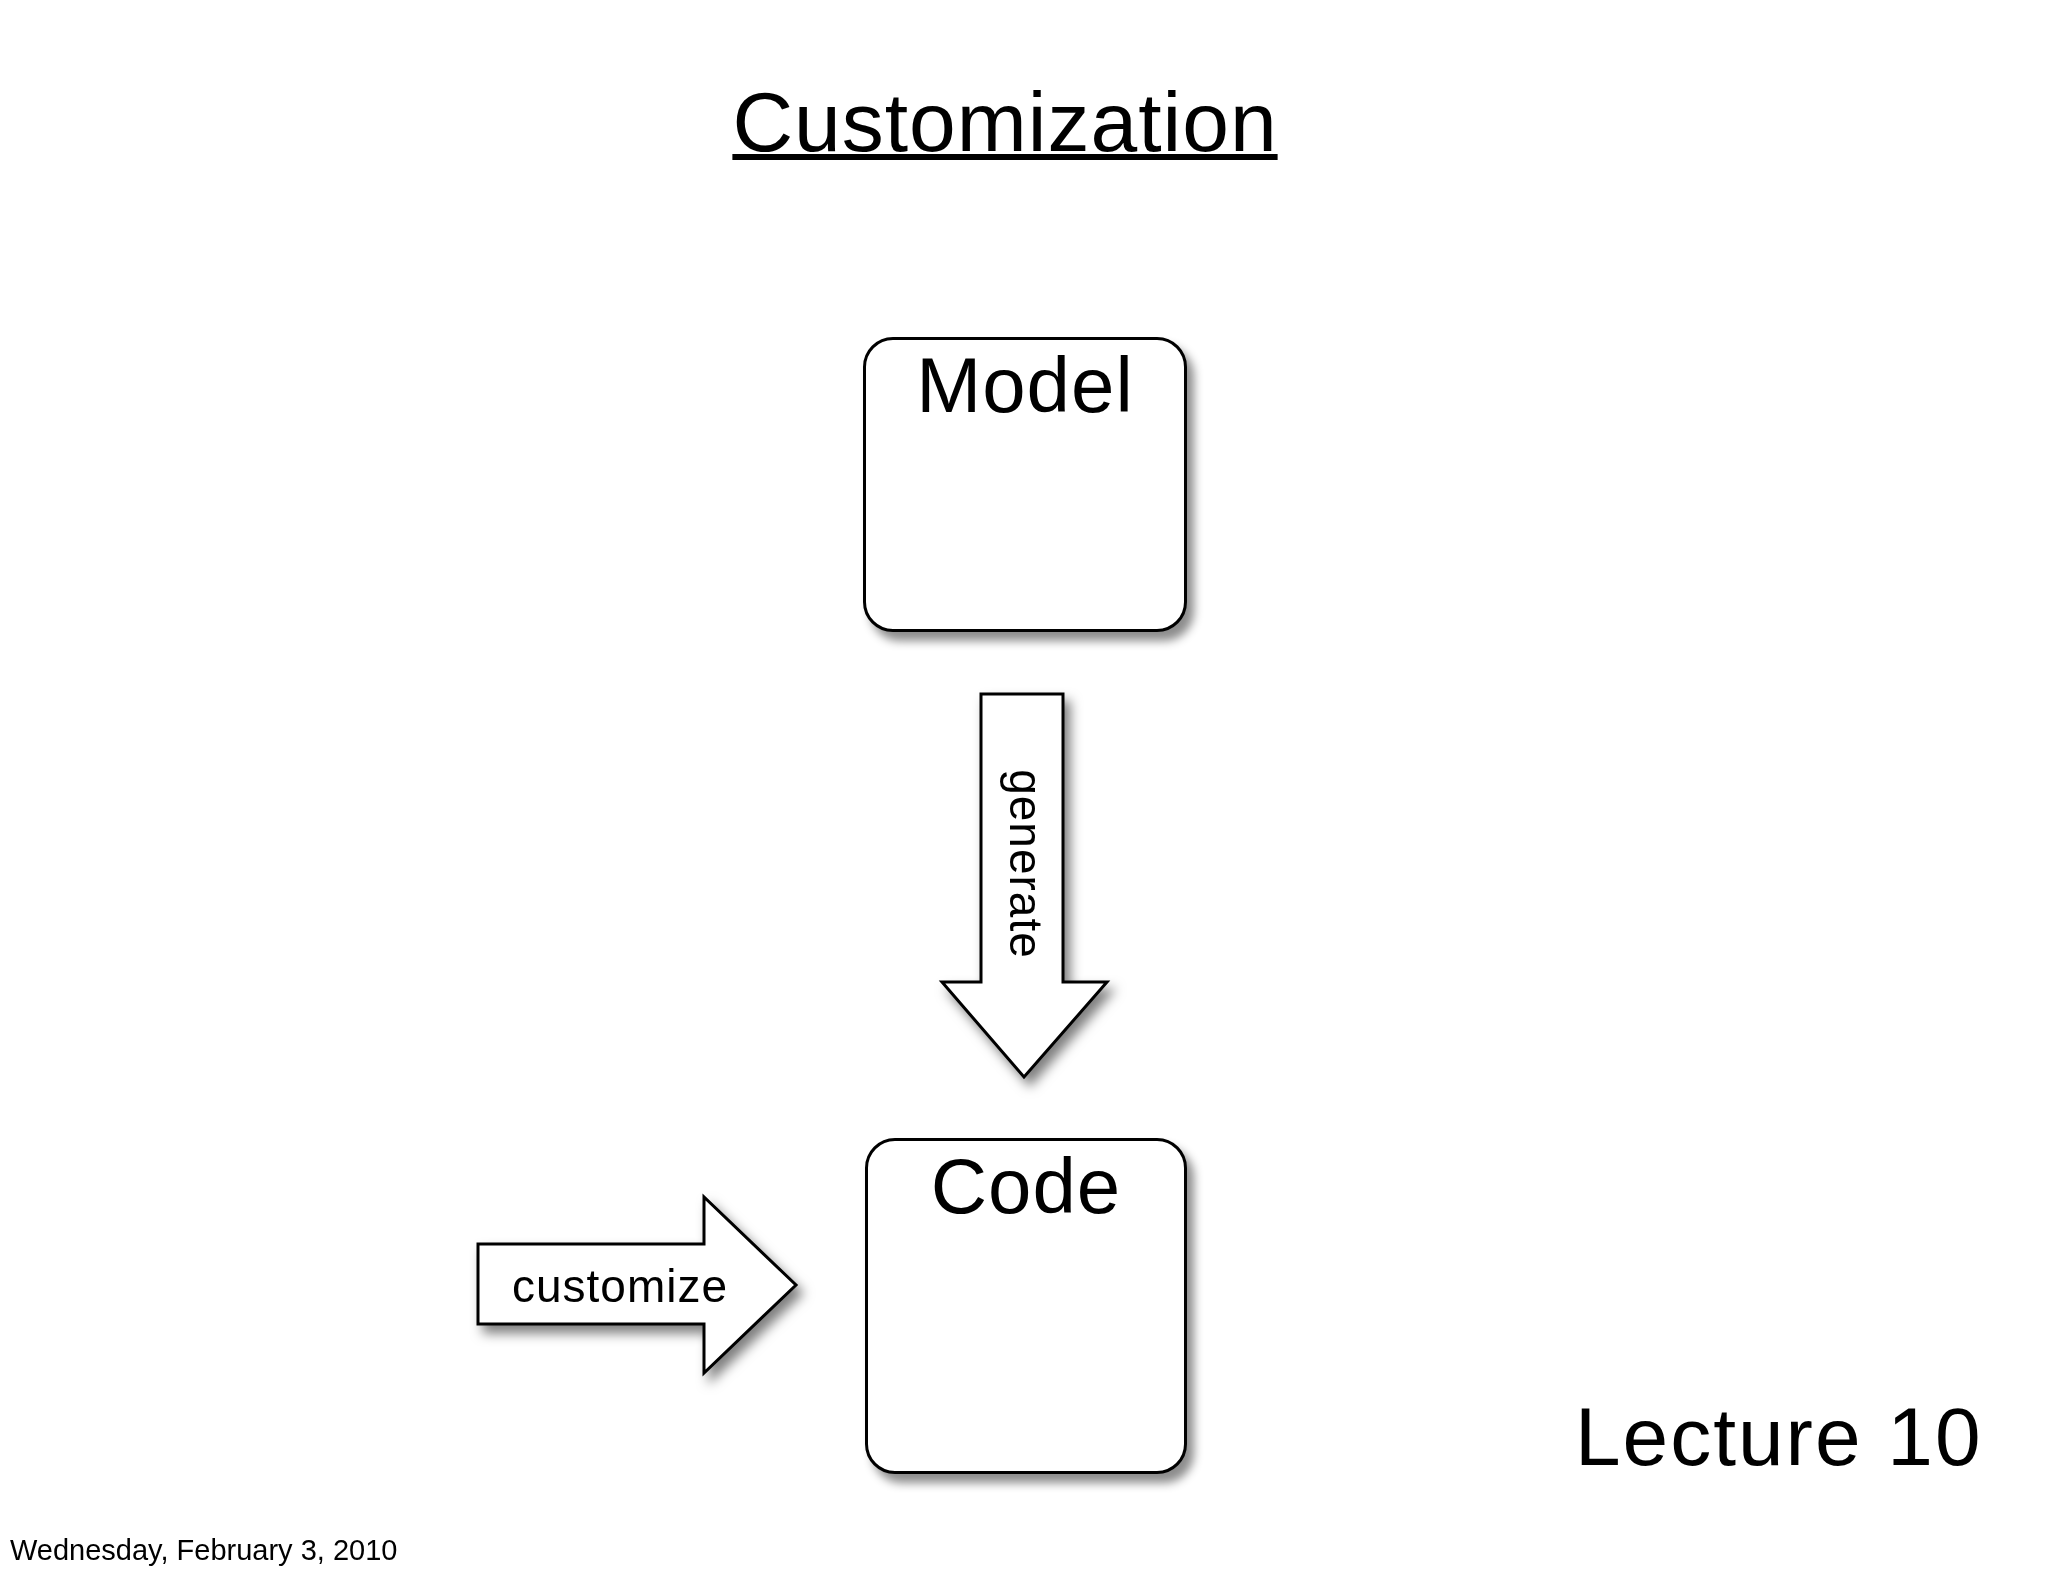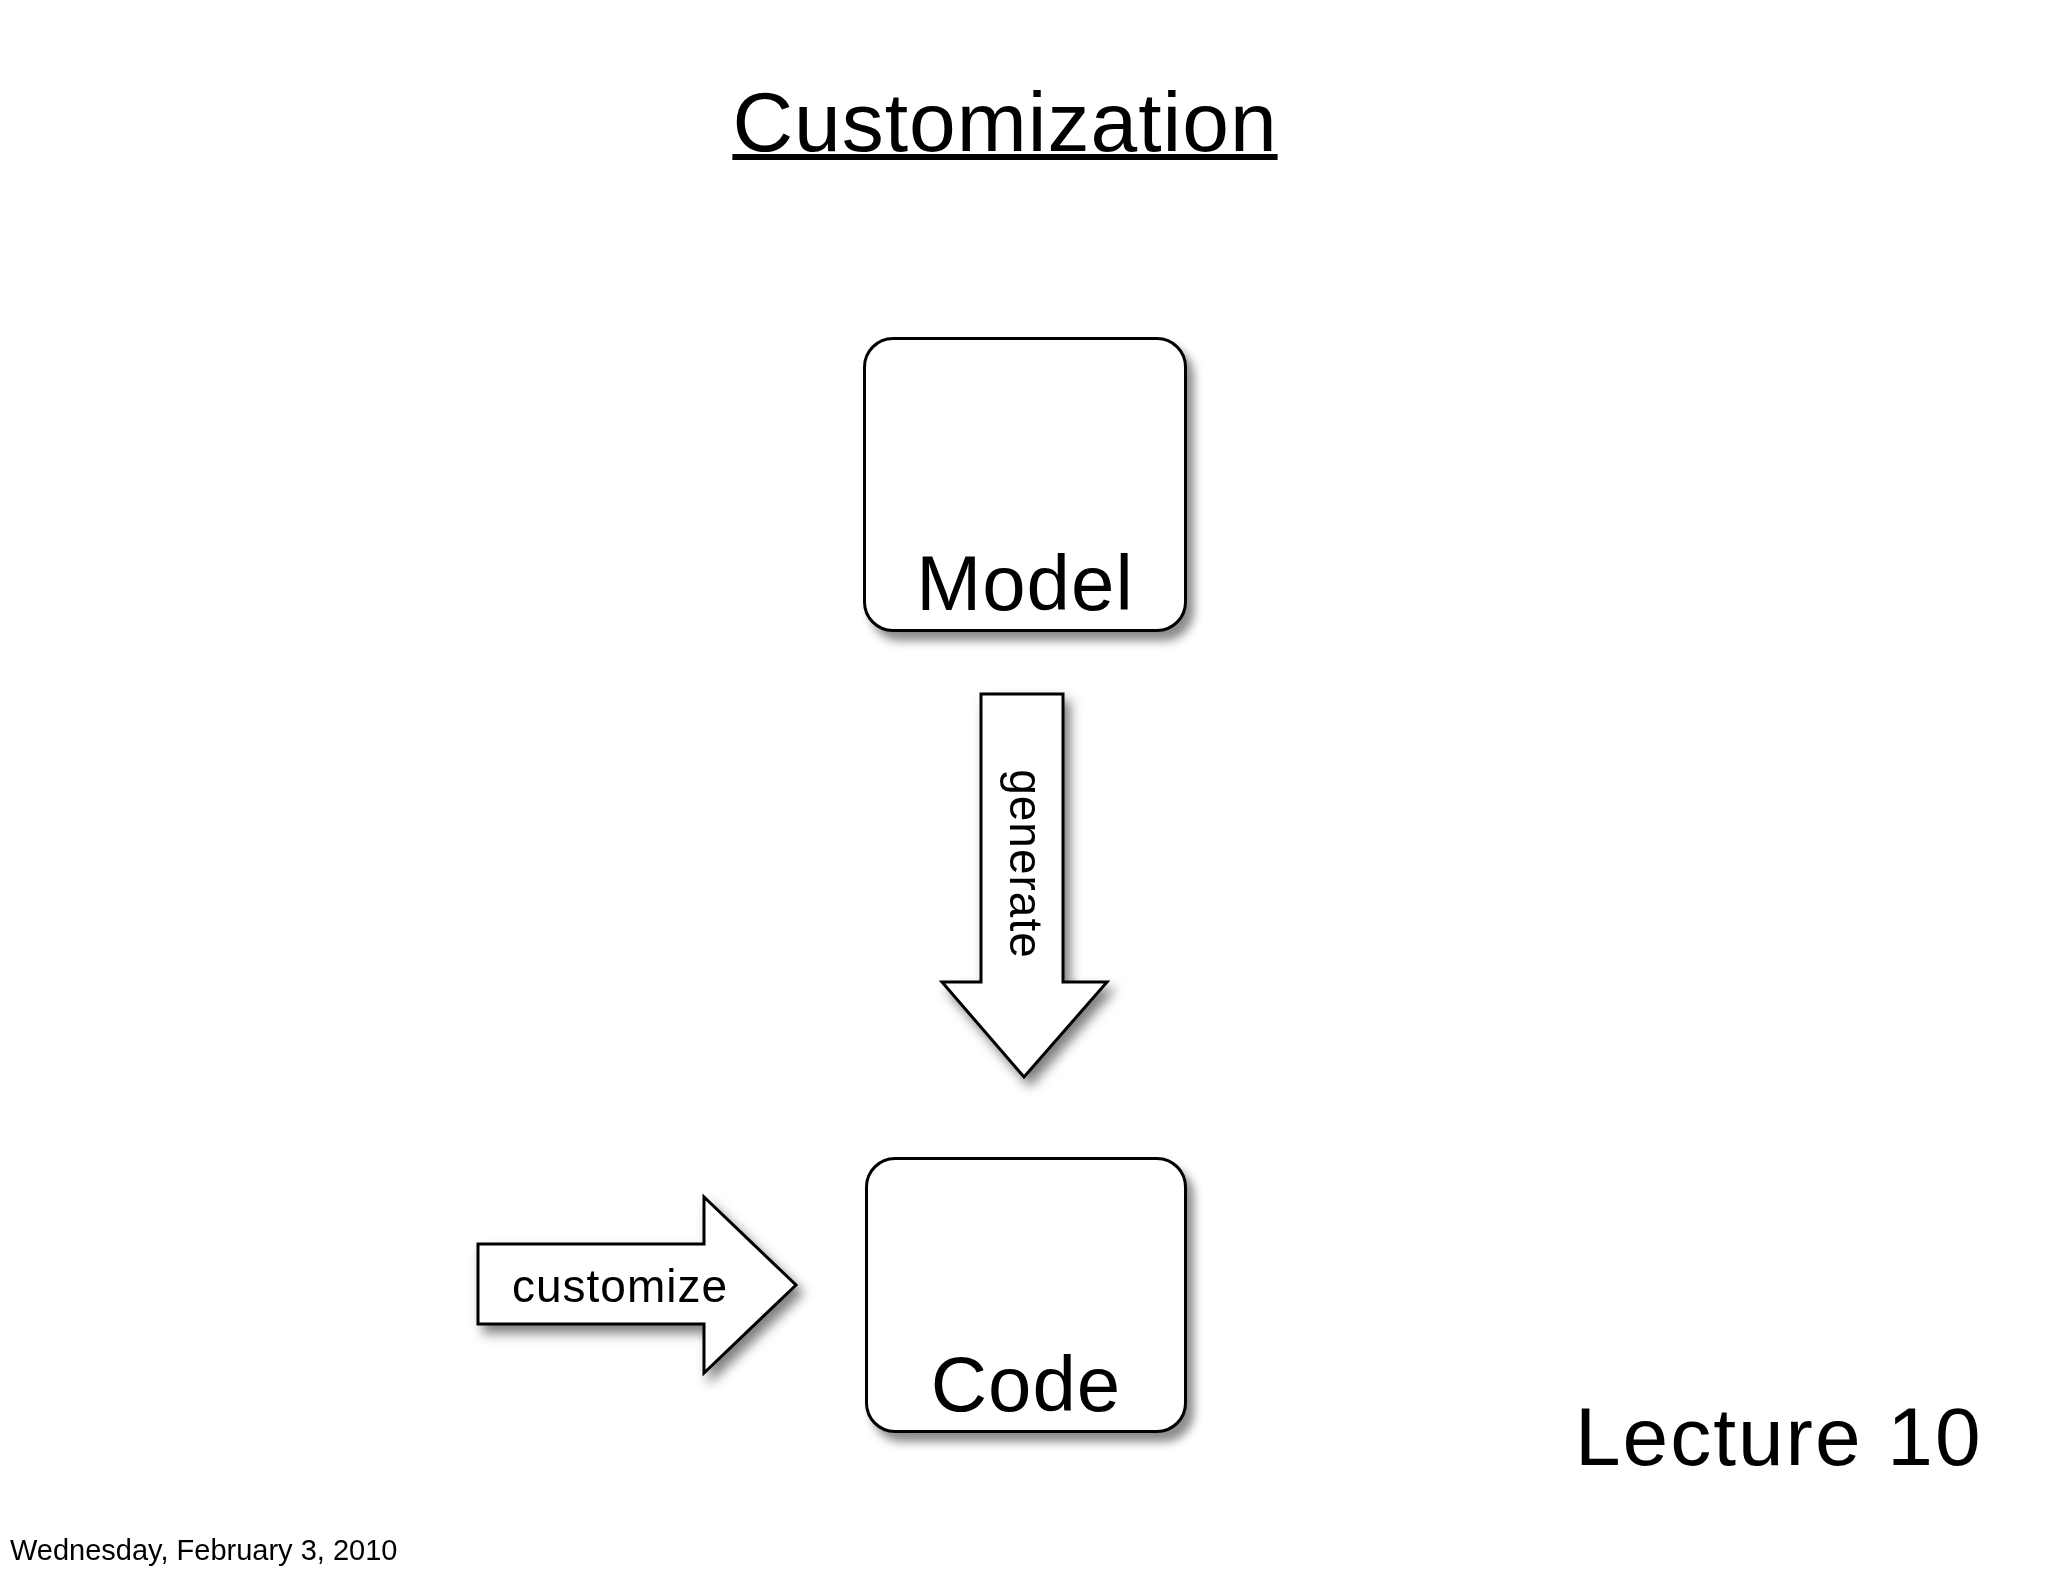--- a/index.html
+++ b/index.html
@@ -32,27 +32,27 @@
   }
 
   .node-box {
     position: absolute;
     box-sizing: border-box;
     background: #ffffff;
     border: 3px solid #000000;
     border-radius: 30px;
     box-shadow: 7px 9px 10px rgba(0,0,0,0.45);
     display: flex;
-    align-items: flex-end;
+    align-items: flex-start;
     justify-content: center;
     font-size: 78px;
     letter-spacing: 1px;
   }
   .model-box { left: 863px; top: 337px; width: 324px; height: 295px; }
-  .code-box  { left: 865px; top: 1138px; width: 322px; height: 276px; margin-top: 19px; }
+  .code-box  { left: 865px; top: 1138px; width: 322px; height: 336px; }
 
   .arrow-svg { position: absolute; overflow: visible; }
   .arrow-svg polygon {
     fill: #ffffff;
     stroke: #000000;
     stroke-width: 3px;
     stroke-linejoin: miter;
   }
   .generate-arrow { left: 935px; top: 685px; }
   .customize-arrow { left: 468px; top: 1188px; }

